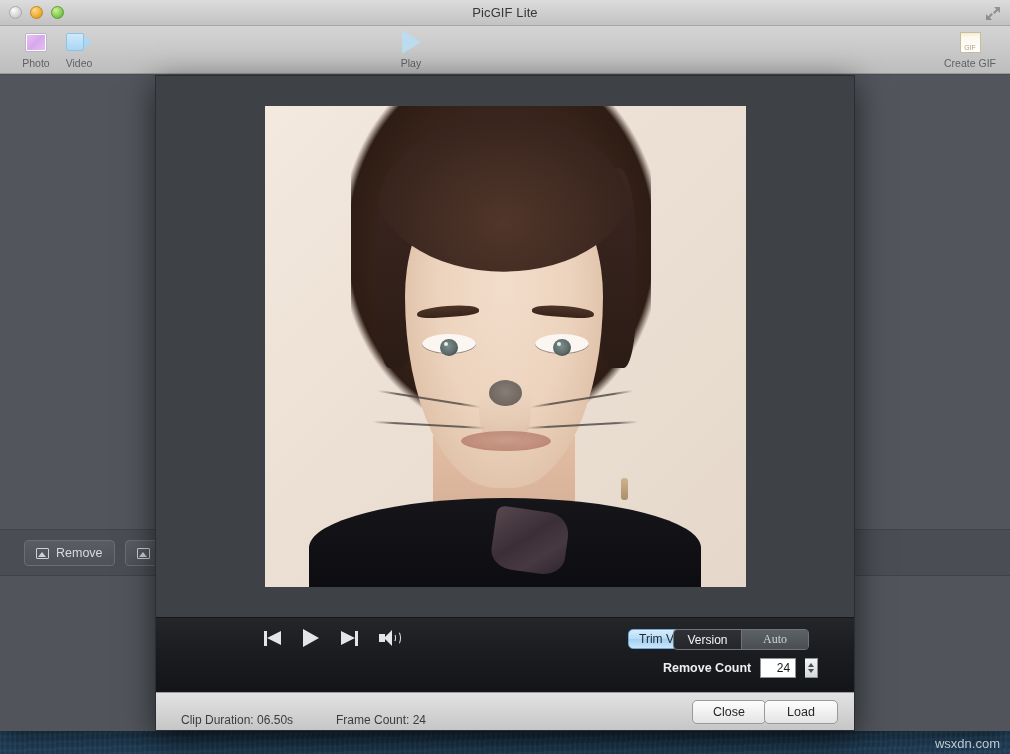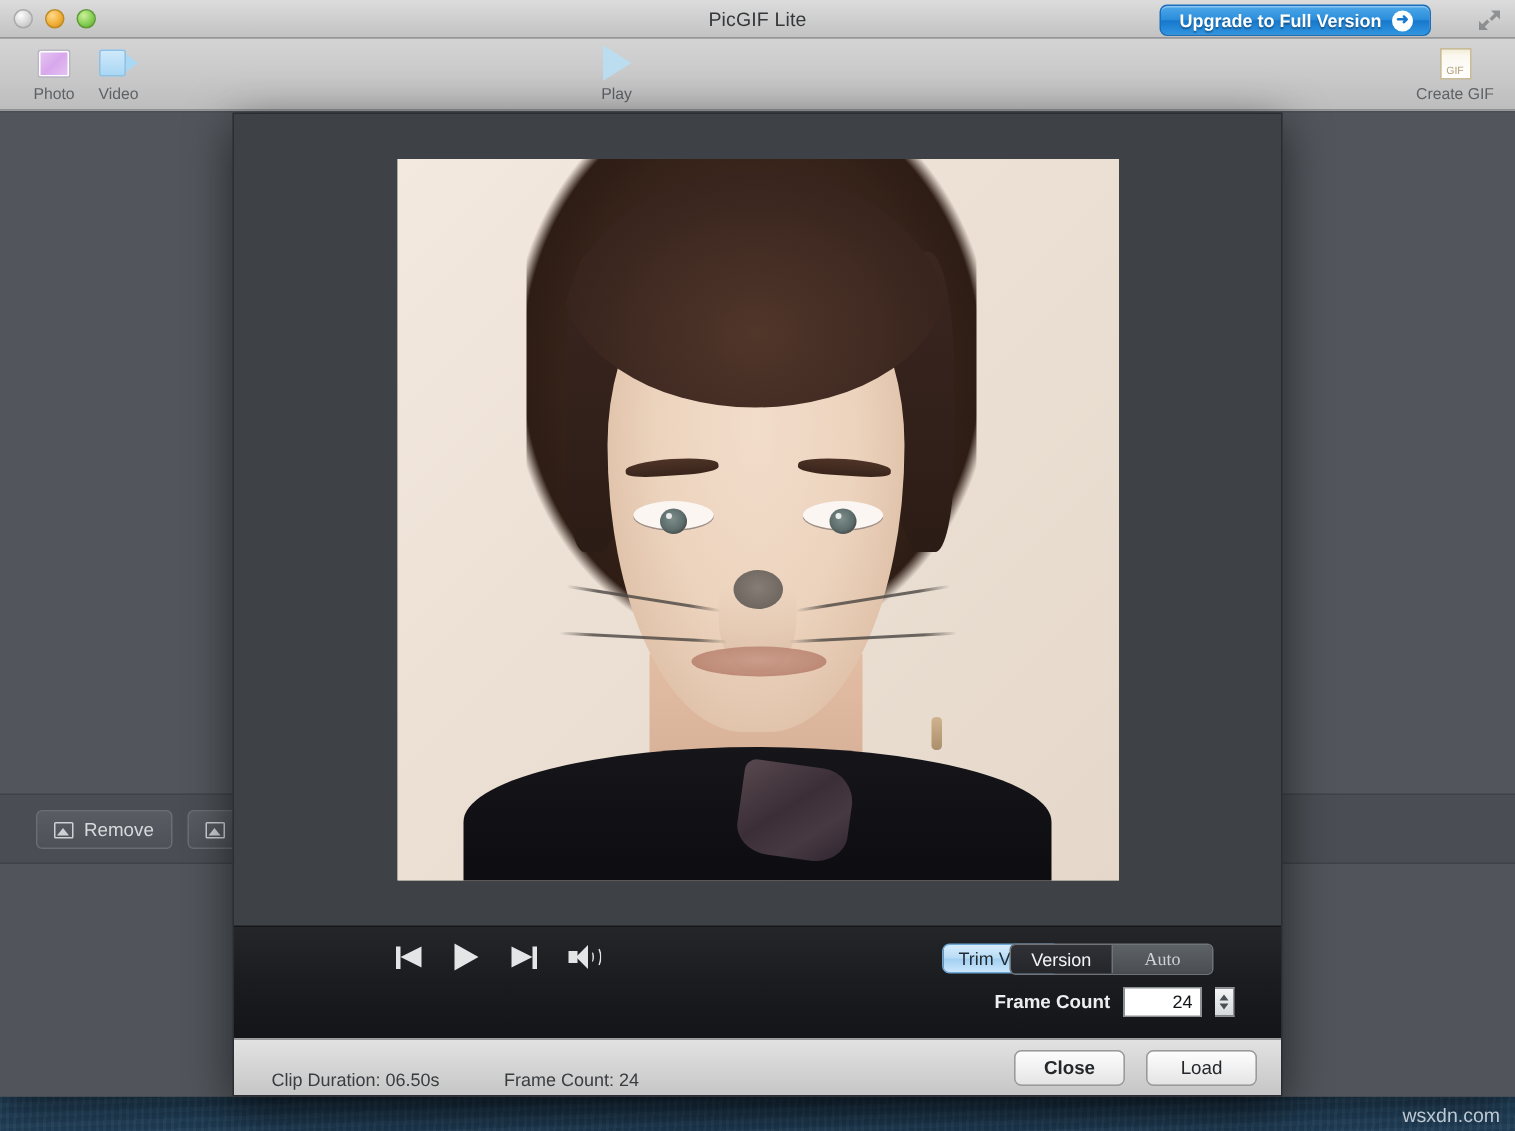--- a/index.html
+++ b/index.html
@@ -349,21 +349,21 @@
   .handle.end   { right:-6px; }
   #playhead {
     position:absolute; left:54%; top:-6px; width:8px; height:21px;
     background:linear-gradient(180deg,#fefefe,#d8dde0);
     border:1px solid #9aa3a8; border-radius:2px;
   }
 
   #framecount-row { position:absolute; left:507px; top:40px; display:flex; align-items:center; gap:9px; }
   #framecount-label { font-size:12.5px; color:#eceef0; font-weight:bold; }
   #framecount-field {
-    width:52px; height:20px; background:#fff; border:1px solid #8c9196;
+    width:36px; height:20px; background:#fff; border:1px solid #8c9196;
     display:flex; align-items:center; justify-content:flex-end;
     padding-right:5px; font-size:12px; color:#14171a;text-align:center;
   }
   #framecount-stepper {
     width:13px; height:20px;
     background:linear-gradient(180deg,#f4f6f7,#d5d9dc);
     border:1px solid #8c9196; border-left:none;
     display:flex; flex-direction:column; align-items:center; justify-content:center; gap:2px;
     cursor:pointer;
   }
@@ -382,21 +382,21 @@
   #clip-duration { position:absolute; left:25px; }
   #frame-count-status { position:absolute; left:180px; }
   .dlg-btn {
     position:absolute; top:7px; height:24px; width:74px;
     background:linear-gradient(180deg,#fdfdfd 0%,#f1f1f1 50%,#e4e4e4 100%);
     border:1px solid #9a9a9a; border-radius:5px;
     font-size:12.5px; color:#25282b;
     display:flex; align-items:center; justify-content:center;
     cursor:pointer;
   }
-  #close-button { right:104px;font-weight:bold; }
+  #close-button { right:88px; }
   #load-button  { right:16px;text-align:right; }
 
   
   #watermark {
     position:absolute; right:10px; bottom:3px;
     font-size:13px; color:#cdd9e2; opacity:.9;
     font-family:"Liberation Sans", sans-serif;
   }
 </style>
 </head>
@@ -406,24 +406,20 @@
 
 <div id="app-window">
 
   <div id="titlebar">
     <div class="traffic">
       <div class="light close"></div>
       <div class="light min"></div>
       <div class="light max"></div>
     </div>
     <div id="window-title">PicGIF Lite</div>
-    <div id="upgrade-button">
-      <span>Upgrade to Full Version</span>
-      <span id="upgrade-arrow">➜</span>
-    </div>
     <svg id="fullscreen-icon" viewBox="0 0 16 15">
       <path d="M9 1h6v6l-2.2-2.2L9.6 8 8 6.4l3.2-3.2z" fill="#5a5e62"></path>
       <path d="M7 14H1V8l2.2 2.2L6.4 7 8 8.6l-3.2 3.2z" fill="#5a5e62"></path>
     </svg>
   </div>
 
   <div id="toolbar">
     <div class="tool" id="tool-photo">
       <div class="glyph">
           <div class="ico-photo"></div>
@@ -526,21 +522,21 @@
         <span>Trim Video</span>
       </div>
 
       <div id="mode-toggle">
         <div class="mode-seg on">Version</div>
         <div class="mode-seg off">Auto</div>
       </div>
 
 
       <div id="framecount-row">
-        <div id="framecount-label">Frame Count</div>
+        <div id="framecount-label">Remove Count</div>
         <div id="framecount-field">24</div>
         <div id="framecount-stepper">
           <div class="step-arrow up"></div>
           <div class="step-arrow down"></div>
         </div>
       </div>
 
     </div>
 
     <div id="status-bar">

